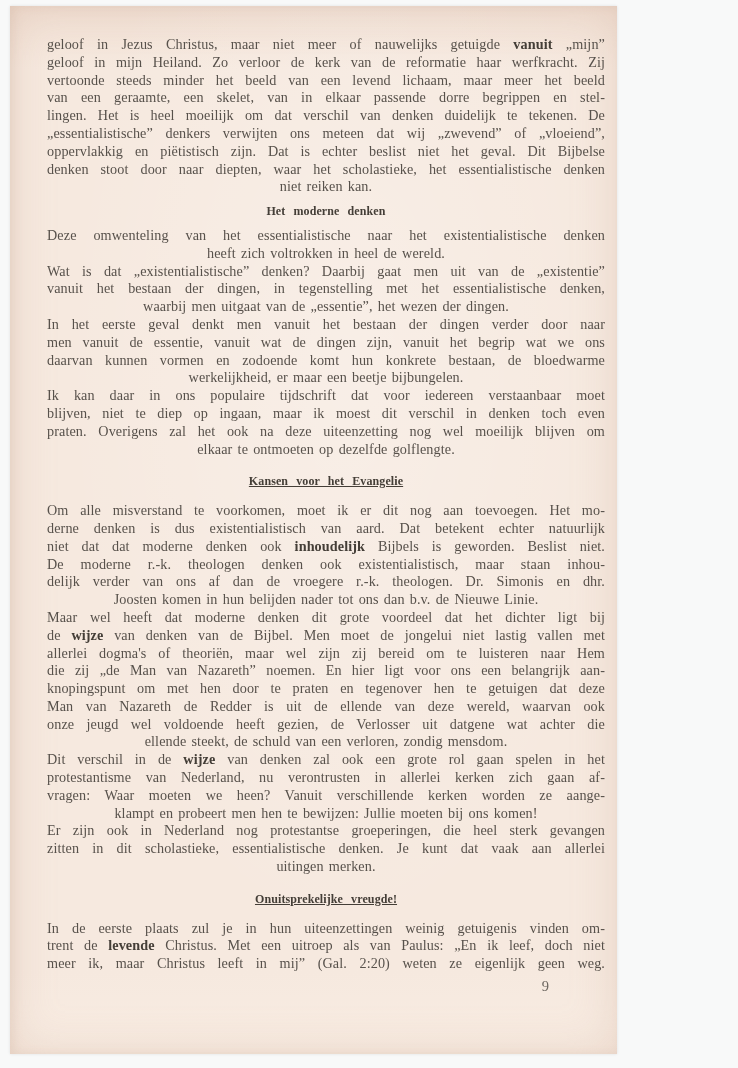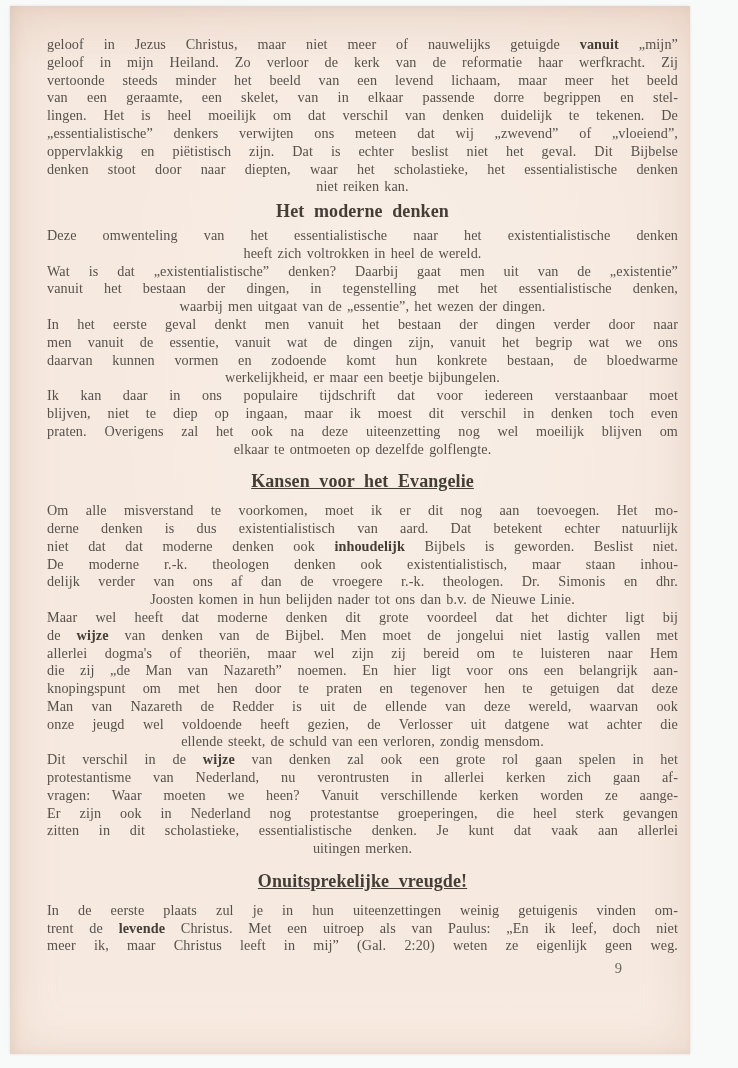--- a/index.html
+++ b/index.html
@@ -12,21 +12,21 @@
   *{margin:0;padding:0;box-sizing:border-box;}
   html,body{width:738px;height:1068px;overflow:hidden;}
   body{
     background:var(--surround);
     font-family:"Liberation Serif","DejaVu Serif",serif;
     position:relative;
   }
   .sheet{
     position:absolute;
     left:10px; top:6px;
-    width:680px; height:1048px;
+    width:607px; height:1048px;
     background:
       radial-gradient(ellipse at 55% 35%, rgba(255,255,255,0.25), rgba(0,0,0,0) 60%),
       linear-gradient(180deg, var(--paper-edge) 0%, var(--paper) 6%, var(--paper) 92%, #f8ece2 100%);
     box-shadow:
       inset 0 0 46px rgba(196,158,136,0.28),
       inset 4px 0 10px rgba(196,158,136,0.18),
       0 0 3px rgba(0,0,0,0.10);
   }
   .textblock{
     position:absolute;
@@ -40,21 +40,21 @@
   }
   .para{margin:0;}
   .line{text-align:center; white-space:normal;}
   .line.just{text-align:justify; text-align-last:justify;}
   .line b{font-weight:bold; color:var(--ink-strong);}
   .heading{
     font-weight:bold;
     color:var(--ink-strong);
     text-align:center;
     word-spacing:5px;
-    font-size:18px;
+    font-size:12px;
     margin:7px 0 6px 0;
   }
   .heading.big-gap{margin-top:15px; margin-bottom:11px;text-decoration:underline;}
   .pagenum{
     margin-top:5px;
     text-align:right;
     padding-right:56px;
     color:#6b655e;
     font-size:14.5px;
   }
@@ -103,20 +103,21 @@
         <div class="line just">de <b>wijze</b> van denken van de Bijbel. Men moet de jongelui niet lastig vallen met</div>
         <div class="line just">allerlei dogma's of theoriën, maar wel zijn zij bereid om te luisteren naar Hem</div>
         <div class="line just">die zij „de Man van Nazareth” noemen. En hier ligt voor ons een belangrijk aan-</div>
         <div class="line just">knopingspunt om met hen door te praten en tegenover hen te getuigen dat deze</div>
         <div class="line just">Man van Nazareth de Redder is uit de ellende van deze wereld, waarvan ook</div>
         <div class="line just">onze jeugd wel voldoende heeft gezien, de Verlosser uit datgene wat achter die</div>
         <div class="line">ellende steekt, de schuld van een verloren, zondig mensdom.</div>
         <div class="line just">Dit verschil in de <b>wijze</b> van denken zal ook een grote rol gaan spelen in het</div>
         <div class="line just">protestantisme van Nederland, nu verontrusten in allerlei kerken zich gaan af-</div>
         <div class="line just">vragen: Waar moeten we heen? Vanuit verschillende kerken worden ze aange-</div>
+        <div class="line">klampt en probeert men hen te bewijzen: Jullie moeten bij ons komen!</div>
         <div class="line just">Er zijn ook in Nederland nog protestantse groeperingen, die heel sterk gevangen</div>
         <div class="line just">zitten in dit scholastieke, essentialistische denken. Je kunt dat vaak aan allerlei</div>
         <div class="line">uitingen merken.</div>
       </div>
       <div class="heading big-gap">Onuitsprekelijke vreugde!</div>
       <div class="para">
         <div class="line just">In de eerste plaats zul je in hun uiteenzettingen weinig getuigenis vinden om-</div>
         <div class="line just">trent de <b>levende</b> Christus. Met een uitroep als van Paulus: „En ik leef, doch niet</div>
         <div class="line just">meer ik, maar Christus leeft in mij” (Gal. 2:20) weten ze eigenlijk geen weg.</div>
       </div>

